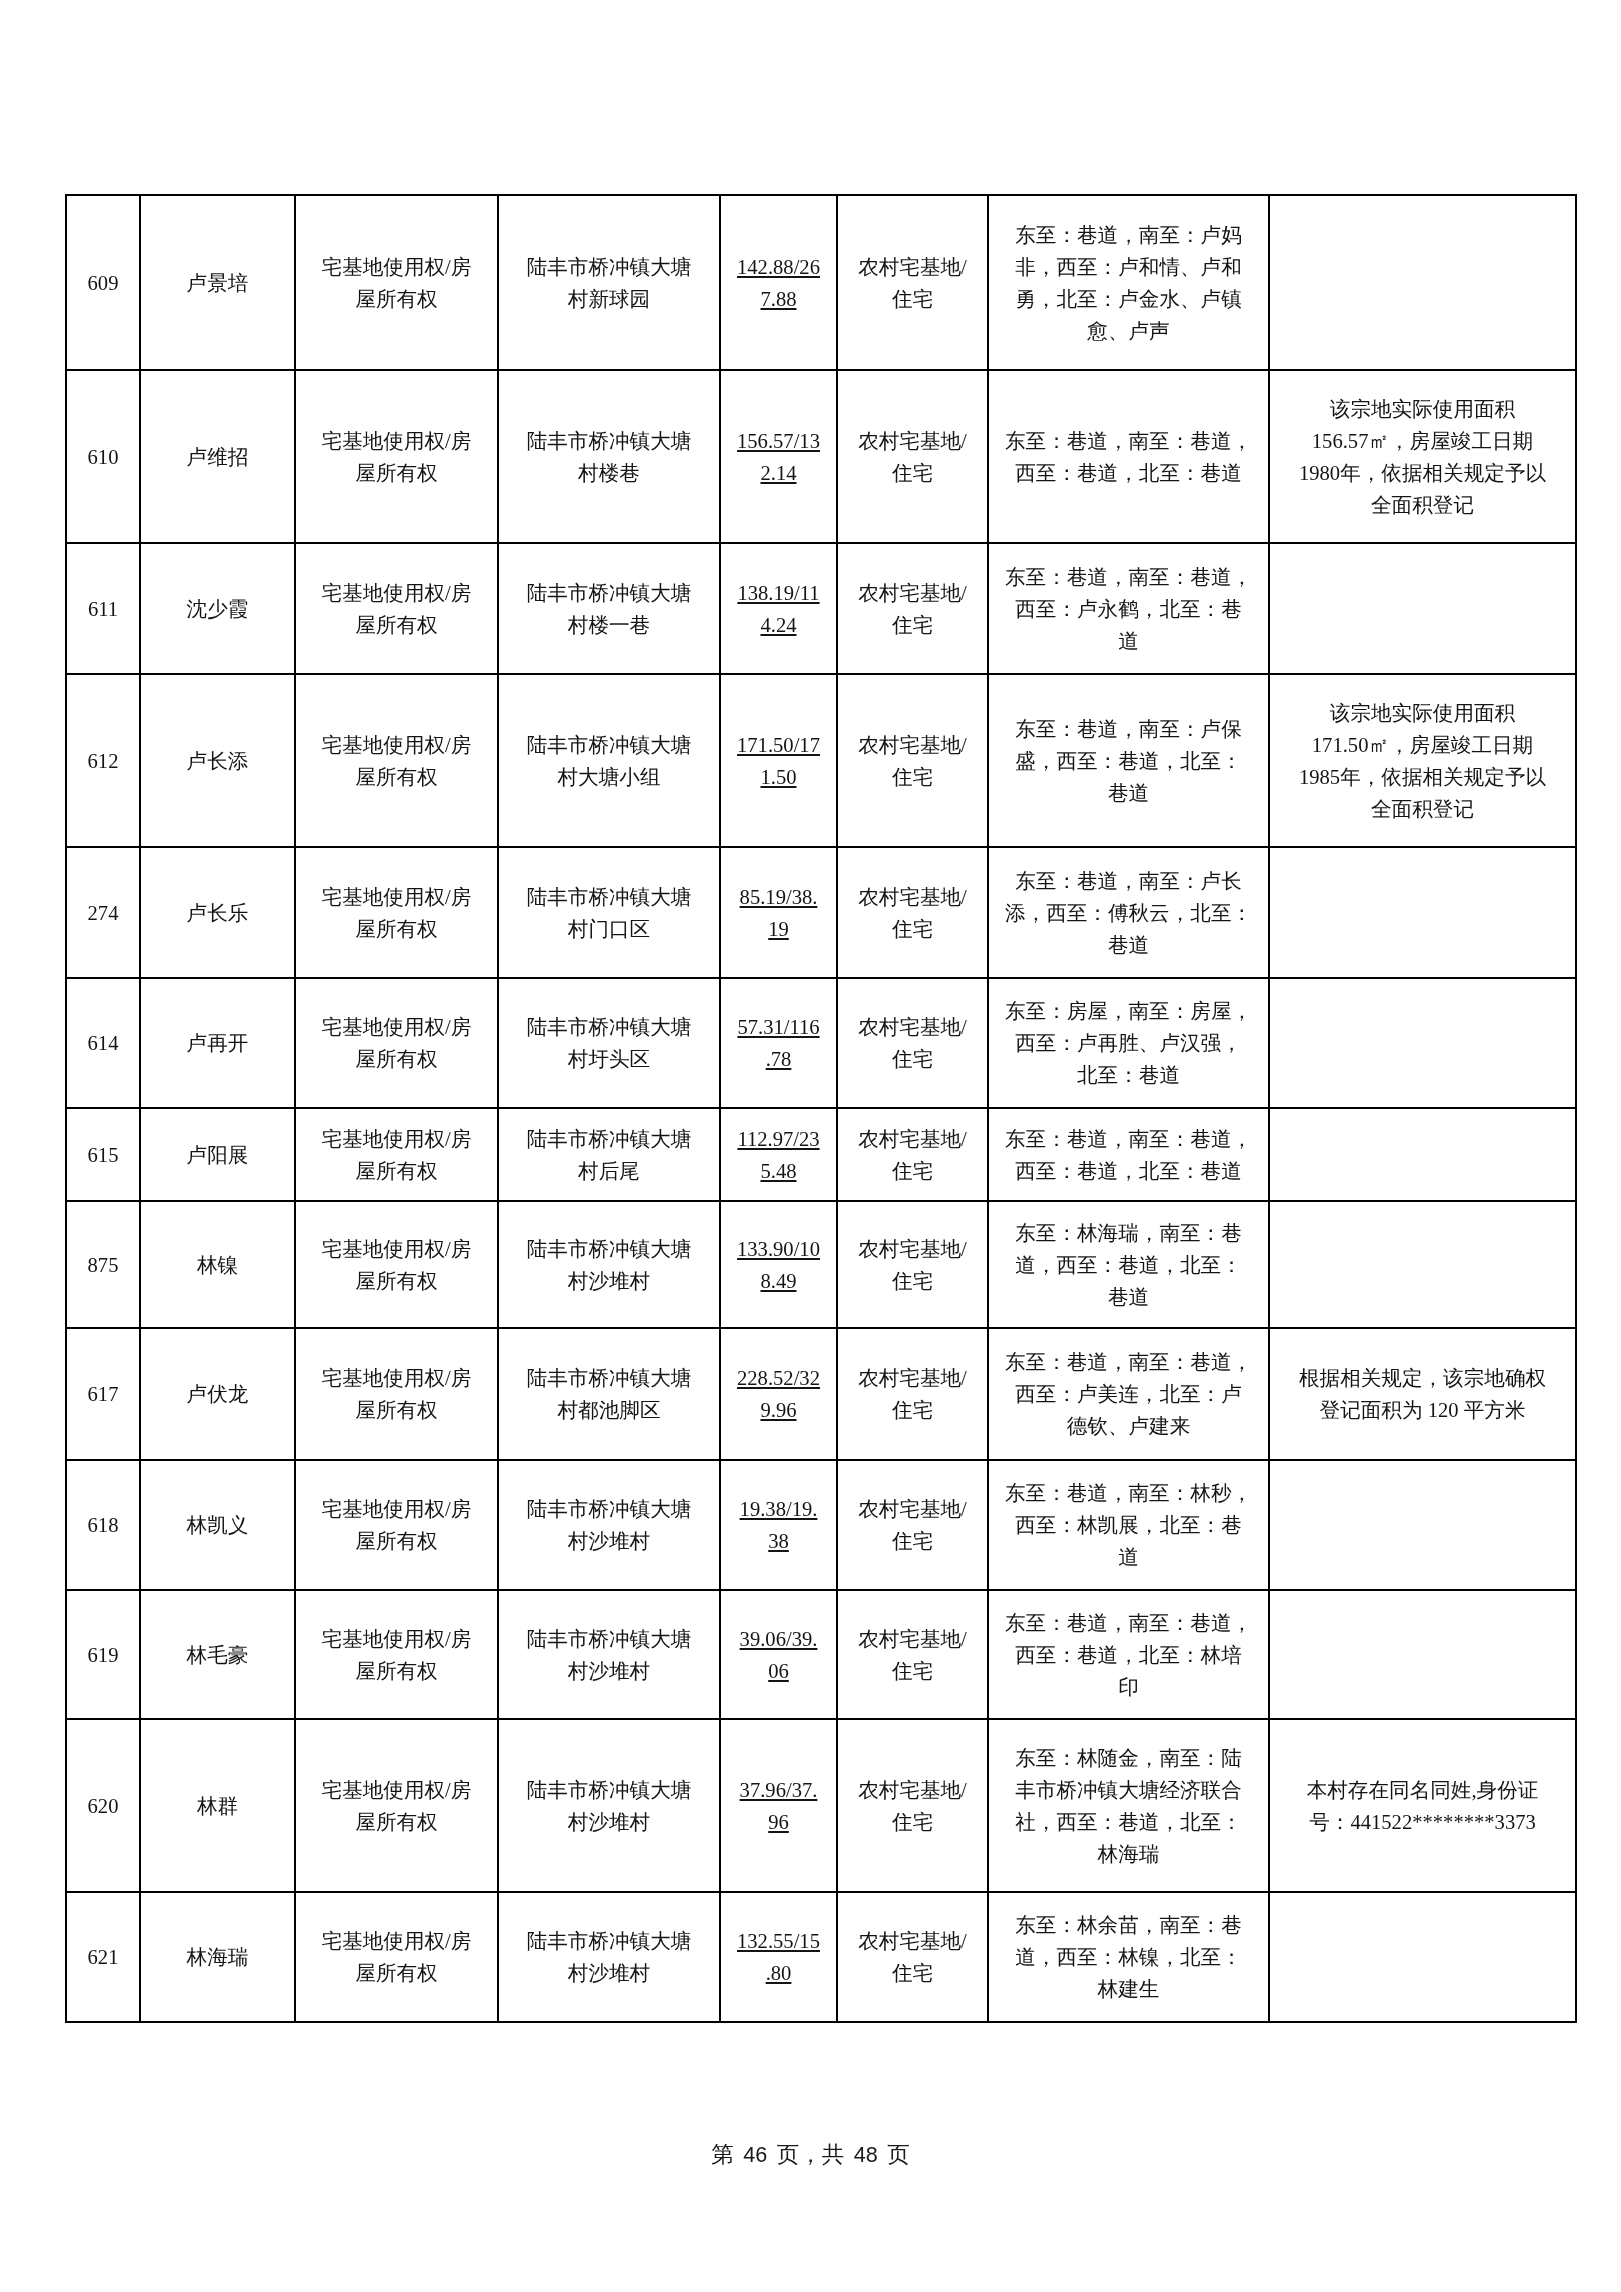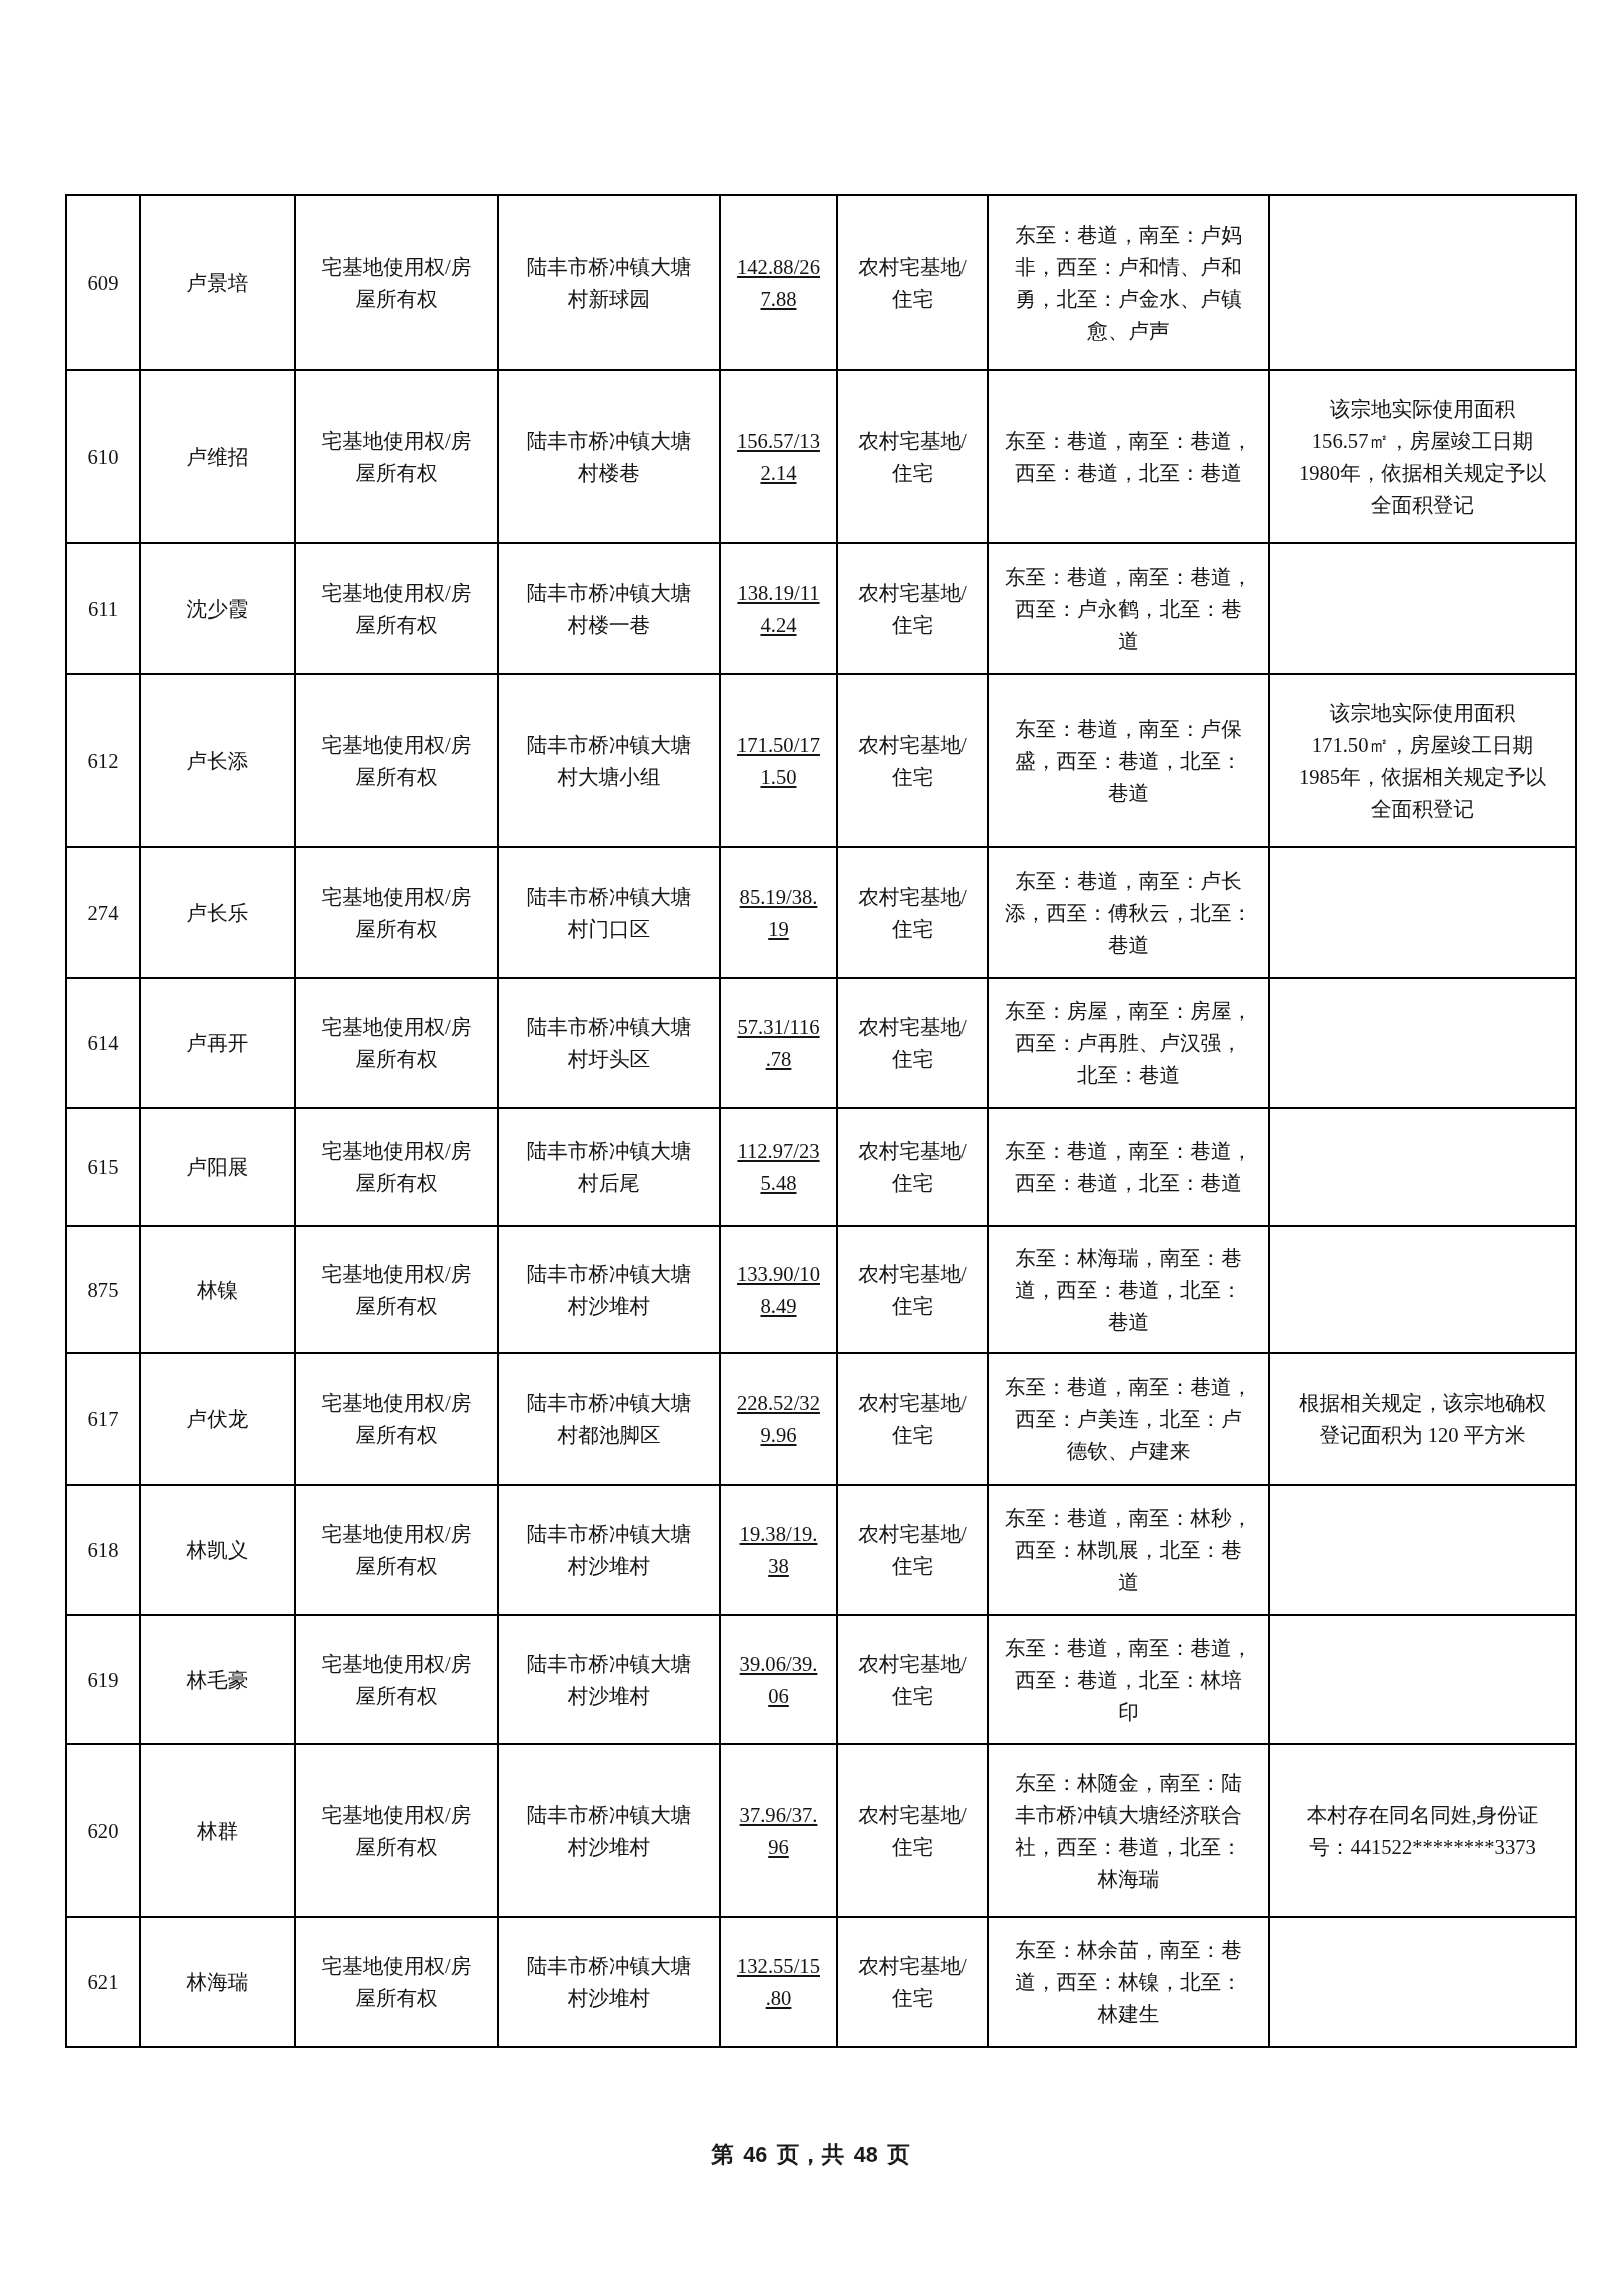--- a/index.html
+++ b/index.html
@@ -38,21 +38,20 @@
   td.c-area{ padding:3.9px 2px;text-decoration:underline; }
   .footer{
     position:absolute;
     top:2139px;
     left:0;
     width:100%;
     text-align:center;
     font-size:22.5px;
     color:#1a1a1a;
     font-family:"Liberation Serif","DejaVu Serif",serif;
-    font-weight:bold;
   }
   .footer .num{
     font-family:"Liberation Sans","DejaVu Sans",sans-serif;
     font-size:21.6px;
     padding:0 3.9px;
   }
 </style>
 </head>
 <body>
 
@@ -171,21 +170,21 @@
     <td class="c-area">57.31/116
 .78</td>
     <td class="c-use">农村宅基地/
 住宅</td>
     <td class="c-bound">东至：房屋，南至：房屋，
 西至：卢再胜、卢汉强，
 北至：巷道</td>
     <td class="c-note"></td>
   </tr>
 
-  <tr style="height: 118px; border-radius: 28px;">
+  <tr style="height: 93px; border-radius: 28px;">
     <td class="c-no">615</td>
     <td class="c-name">卢阳展</td>
     <td class="c-right">宅基地使用权/房
 屋所有权</td>
     <td class="c-loc">陆丰市桥冲镇大塘
 村后尾</td>
     <td class="c-area">112.97/23
 5.48</td>
     <td class="c-use">农村宅基地/
 住宅</td>

